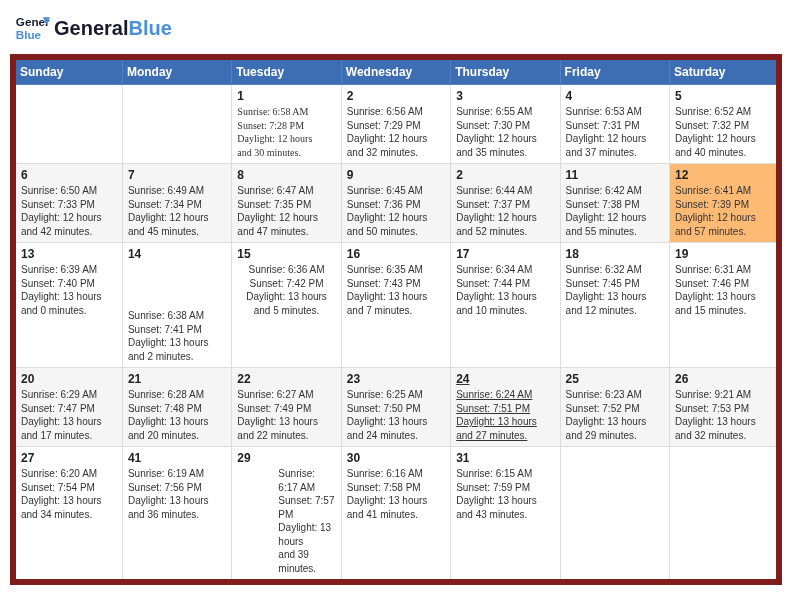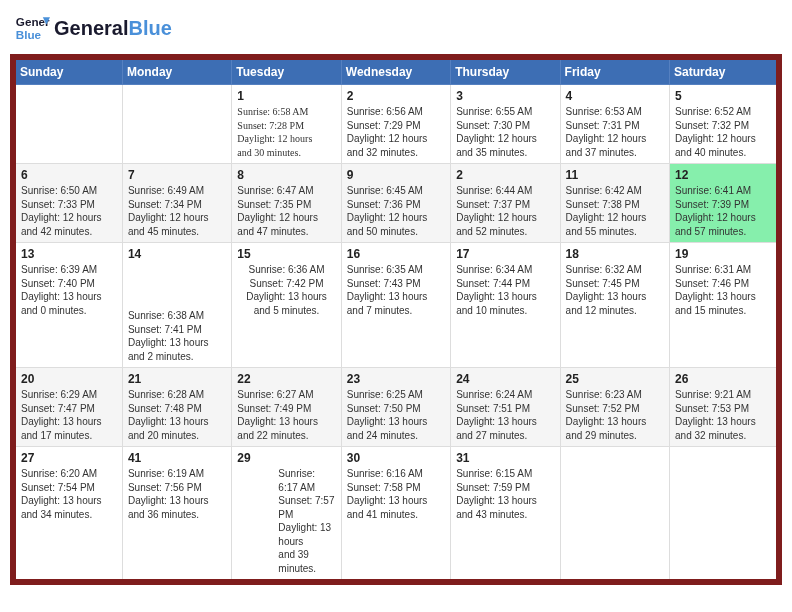--- a/index.html
+++ b/index.html
@@ -201,21 +201,21 @@
 Daylight: 12 hours
 and 52 minutes.</div>
         </td>
         <td style="background-color: rgb(245, 245, 245);">
           <span class="day-number">11</span>
           <div class="day-info" style="white-space: pre-line;">Sunrise: 6:42 AM
 Sunset: 7:38 PM
 Daylight: 12 hours
 and 55 minutes.</div>
         </td>
-        <td style="background-color: #86efac;">
+        <td style="background-color: #fdba74;">
           <span class="day-number">12</span>
           <div class="day-info" style="white-space: pre-line;">Sunrise: 6:41 AM
 Sunset: 7:39 PM
 Daylight: 12 hours
 and 57 minutes.</div>
         </td>
       </tr>
       <tr>
         <td>
           <span class="day-number">13</span>
@@ -289,21 +289,21 @@
 Daylight: 13 hours
 and 22 minutes.</div>
         </td>
         <td style="background-color: rgb(245, 245, 245);">
           <span class="day-number">23</span>
           <div class="day-info" style="white-space: pre-line;">Sunrise: 6:25 AM
 Sunset: 7:50 PM
 Daylight: 13 hours
 and 24 minutes.</div>
         </td>
-        <td style="background-color: rgb(245, 245, 245);">
+        <td style="background-color: rgb(245, 245, 245); text-decoration: underline;">
           <span class="day-number">24</span>
           <div class="day-info" style="white-space: pre-line;">Sunrise: 6:24 AM
 Sunset: 7:51 PM
 Daylight: 13 hours
 and 27 minutes.</div>
         </td>
         <td style="background-color: rgb(245, 245, 245);">
           <span class="day-number">25</span>
           <div class="day-info" style="white-space: pre-line;">Sunrise: 6:23 AM
 Sunset: 7:52 PM

